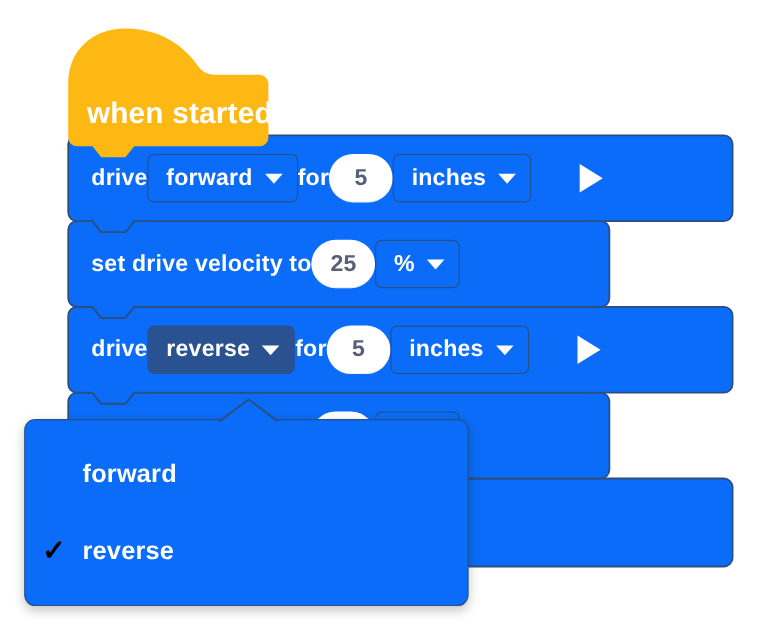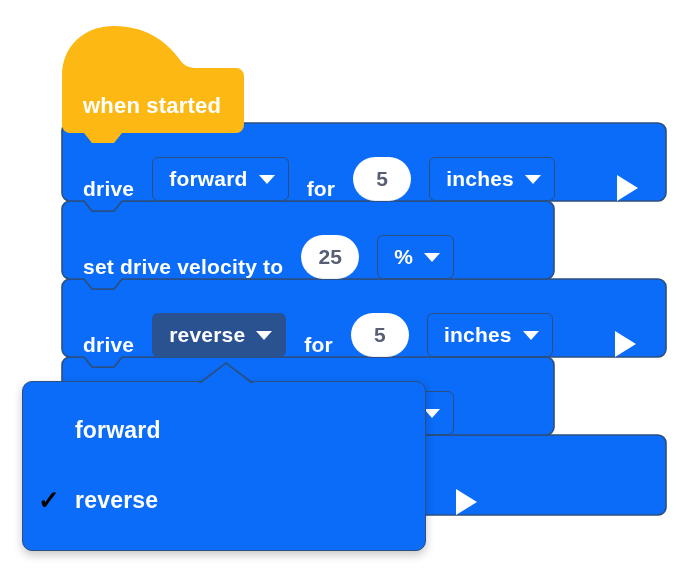--- a/index.html
+++ b/index.html
@@ -40,24 +40,24 @@
   .stack-svg {
     position: absolute;
     left: 0;
     top: 0;
     overflow: visible;
     pointer-events: none;
   }
   .stack-row {
     position: relative;
     display: flex;
-    align-items: flex-end;
+    align-items: center;
     height: 100%;
     padding-left: 21px;
-    gap: 18px;
+    gap: 0;
   }
 
   .hat-svg {
     position: absolute;
     left: 0;
     top: 0;
     overflow: visible;
     pointer-events: none;
   }
   .hat-label {
@@ -269,21 +269,21 @@
       <span class="label-text">for</span>
       <span class="num-field">5</span>
       <span class="dropdown-field">
         <span>inches</span>
         <i class="caret"></i>
       </span>
       <span class="play-btn" style="margin-left:44px;"></span>
     </div>
   </div>
 
-  <div class="block" style="left:62px; top:24px; width:182px; height:109px; font-size:22px;">
+  <div class="block" style="left:62px; top:24px; width:182px; height:109px; font-size:27px;justify-content:center;">
     <svg class="hat-svg" width="182" height="119" viewBox="0 0 182 119">
       <path d="M0,52 C0,22 22,2 52,2 C88,2 108,22 118,36 C122,42 128,44 134,44 H174 a8,8 0 0 1 8,8 V101 a8,8 0 0 1 -8,8 H60 L52,119 H30 L22,109 H8 a8,8 0 0 1 -8,-8 Z" fill="#fdb813" stroke="#e0a000" stroke-width="0"></path>
     </svg>
     <div class="hat-label">
       <span>when started</span>
     </div>
   </div>
 
   <div id="dropdown-menu">
     <i class="arrow-outer"></i>

